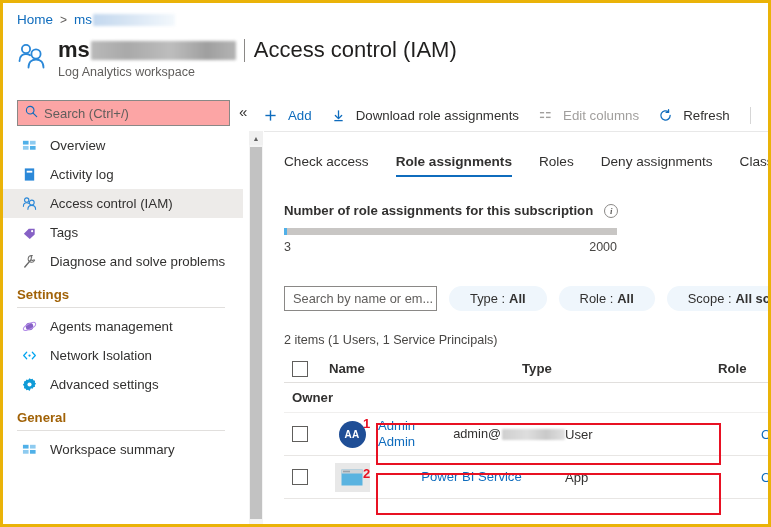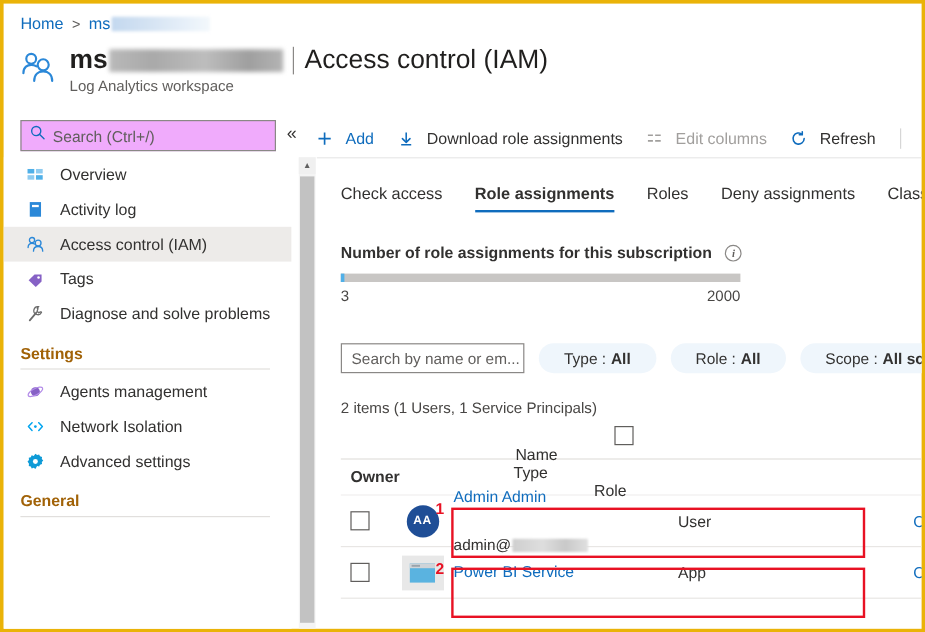--- a/index.html
+++ b/index.html
@@ -68,21 +68,21 @@
   .title-section { font-weight: 400; color: #201f1e; }
   .title-sub {
     font-size: 12.5px; color: #605e5c;
     margin-top: 2px;
   }
 
   
   .search-box {
     position: absolute; left: 14px; top: 97px;
     width: 213px; height: 26px;
-    border: 1px solid #8a8886; background: #f0abfc;
+    border: 1px solid #8a8886; background: #fca5a5;
     display: flex; align-items: center; padding: 0 7px; gap: 6px;
   }
   .search-box .mag { flex: none; }
   .search-placeholder { font-size: 13px; color: #605e5c; }
   .collapse-btn {
     position: absolute; left: 236px; top: 99px;
     font-size: 15px; color: #323130; cursor: pointer;
     line-height: 20px;
   }
 
@@ -210,23 +210,22 @@
 
   
   .item-count {
     position: absolute; left: 20px; top: 330px;
     font-size: 12.6px; color: #484644;
   }
   .tbl { position: absolute; left: 20px; top: 352px; right: 0; }
   .tbl-head {
     display: flex; align-items: center;
     height: 28px;
-    font-size: 13.2px; font-weight: 400; color: #323130;
+    font-size: 13.2px; font-weight: 700; color: #323130;
     border-bottom: 1px solid #e1dfdd;
-    flex-direction: column;
   }
   .cb {
     width: 16px; height: 16px;
     border: 1.5px solid #605e5c; background: #fff;
     flex: none; cursor: pointer;
   }
   .col-cb { width: 45px; display: flex; align-items: center; padding-left: 8px; flex: none; }
   .col-name { width: 193px; flex: none; }
   .col-type { width: 196px; flex: none; }
   .col-role { width: 62px; flex: none; }
@@ -249,21 +248,21 @@
     background: #1f4e96; color: #fff;
     font-size: 10px; font-weight: 700;
     display: flex; align-items: center; justify-content: center;
     letter-spacing: .3px;
   }
   .app-icon {
     width: 35px; height: 29px; background: #e8e8e8;
     display: flex; align-items: center; justify-content: center;
   }
   .app-glyph { width: 22px; height: 17px; }
-  .name-cell { width: 190px; flex: none; display: flex; flex-direction: column;
+  .name-cell { width: 190px; flex: none; display: flex; 
                justify-content: center; padding-left: 3px; gap: 24px; }
   .name-link { font-size: 13.1px; color: #0f6cbd; cursor: pointer; line-height: 16px; }
   .name-sub { font-size: 12.8px; color: #323130; display: flex; align-items: center; line-height: 16px; }
   .email-redact {
     display: inline-block; width: 63px; height: 11px;
     margin-left: 1px;
     background: linear-gradient(90deg,#cfcfcf 0%,#dedede 40%,#c9c9c9 70%,#e0e0e0 100%);
     filter: blur(1.1px); border-radius: 1px;
   }
   .type-cell { width: 196px; flex: none; font-size: 13.1px; color: #323130; }
@@ -414,20 +413,31 @@
           <path d="M8 1.2 l1.5 1.1 1.8-.5 .8 1.7 1.8.5 -.2 1.9 1.3 1.3 -1.3 1.3 .2 1.9 -1.8.5 -.8 1.7 -1.8-.5 L8 14.8 l-1.5-1.1 -1.8.5 -.8-1.7 -1.8-.5 .2-1.9 L1 8 l1.3-1.3 -.2-1.9 1.8-.5 .8-1.7 1.8.5 Z" fill="#0f9bd7"></path>
           <circle cx="8" cy="8" r="2.2" fill="#fff"></circle>
         </svg>
       </span>
       <span>Advanced settings</span>
     </div>
 
     <div class="nav-group">General</div>
     <div class="nav-rule"></div>
 
+    <div class="nav-item">
+      <span class="nav-ico">
+        <svg viewBox="0 0 16 16" width="15" height="15">
+          <rect x="1" y="3" width="6" height="4" fill="#50b0e8"></rect>
+          <rect x="8.5" y="3" width="6" height="4" fill="#8ecbf0"></rect>
+          <rect x="1" y="8.5" width="6" height="4" fill="#8ecbf0"></rect>
+          <rect x="8.5" y="8.5" width="6" height="4" fill="#50b0e8"></rect>
+        </svg>
+      </span>
+      <span>Workspace summary</span>
+    </div>
   </div>
 
   <div class="sb-track">
     <div class="sb-arrow">▲</div>
     <div class="sb-thumb"></div>
   </div>
 
   <div class="main">
 
     <div class="cmdbar">

